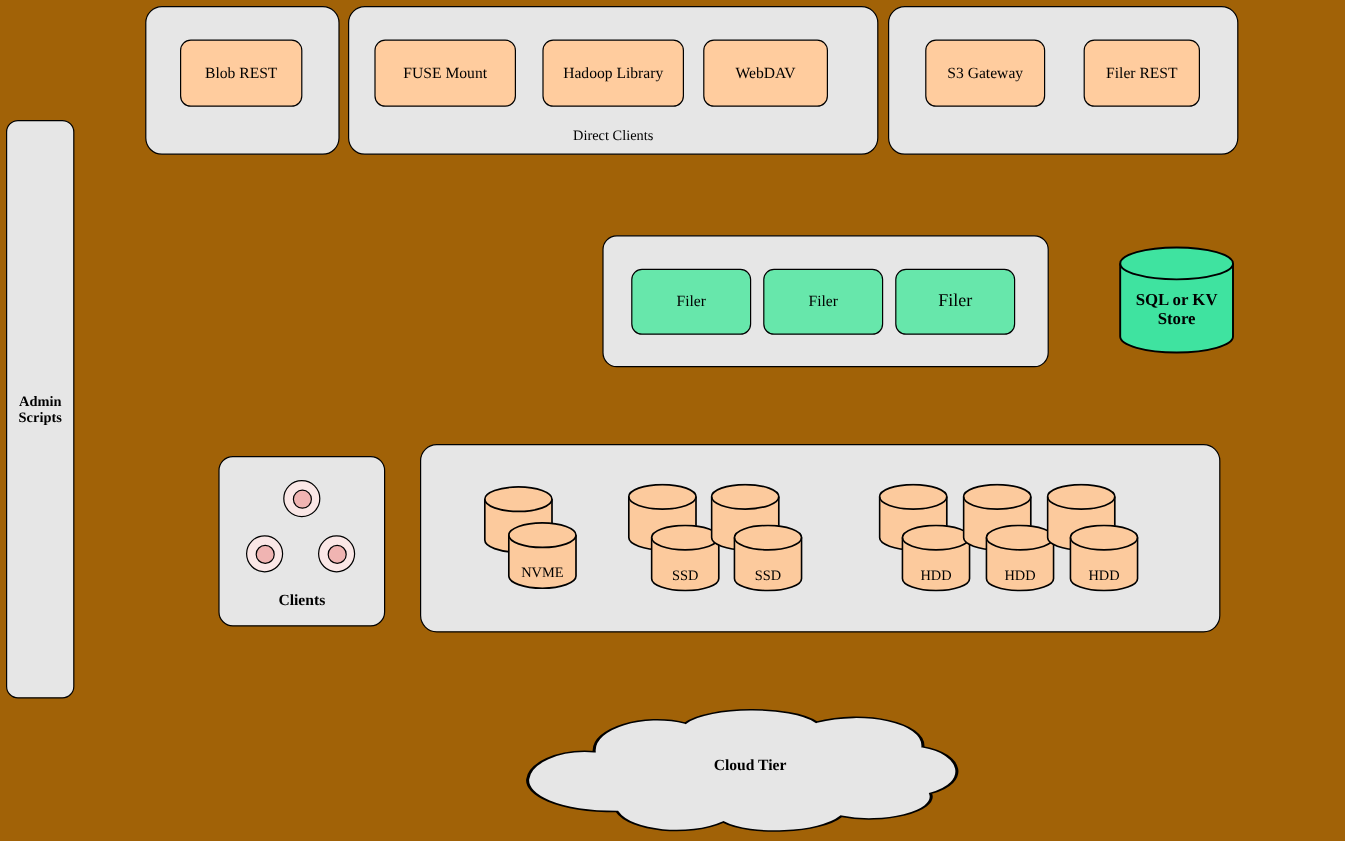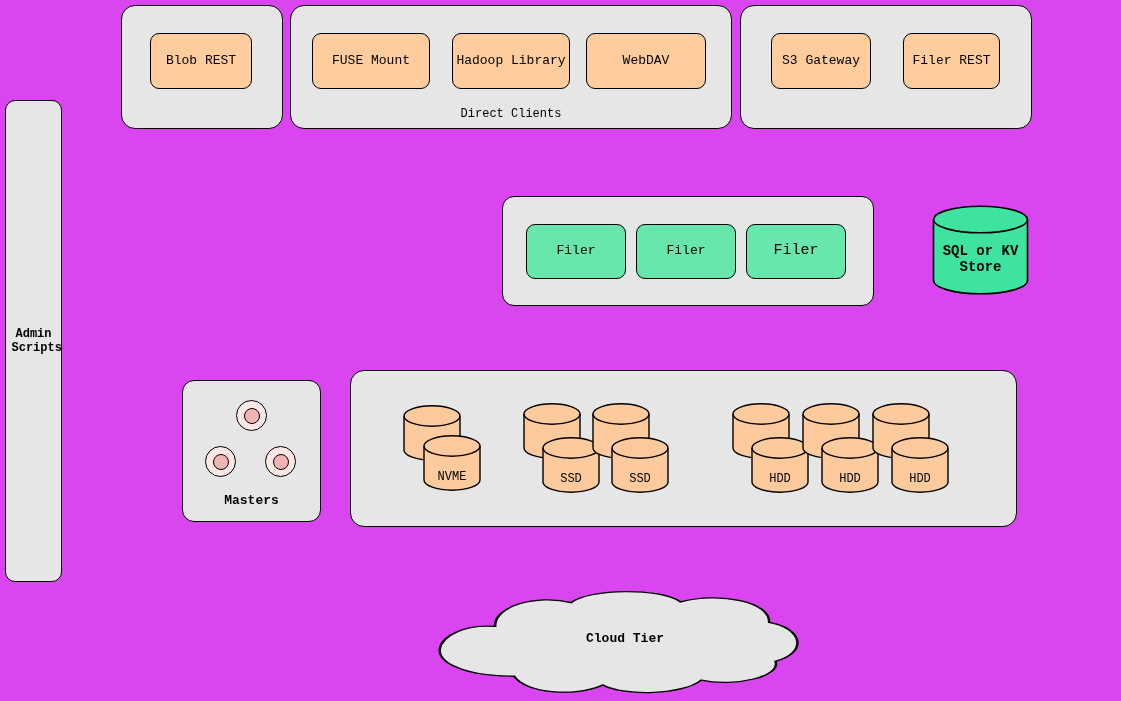--- a/index.html
+++ b/index.html
@@ -1,18 +1,18 @@
 <!DOCTYPE html>
 <html><head>
 <meta charset="utf-8">
 <style>
   html,body{margin:0;padding:0;background:#000;}
   .stage{
-    position:relative;width:1121px;height:701px;background:#d946ef;
-    font-family:Liberation Mono, monospace;color:#000;overflow:hidden;
+    position:relative;width:1121px;height:701px;background:#a16207;
+    font-family:Liberation Serif, serif;color:#000;overflow:hidden;
   }
   .container{
     position:absolute;background:#e6e6e6;border:1px solid #000;border-radius:14px;
   }
   .node{
     position:absolute;display:flex;align-items:center;justify-content:center;
     border:1.6px solid #000;border-radius:9px;font-size:13px;text-align:center;
     line-height:1.25;padding:2px;box-sizing:border-box;
   }
   .client-node{background:#ffcc9e;}
@@ -66,21 +66,21 @@
     </div>
   </div>
 
   <div class="container" style="left:290px;top:5px;width:440px;height:122px;">
     <div class="node client-node" style="left:161px;top:27px;width:118px;height:56px;">
       <span>Hadoop Library</span>
     </div>
     <div class="node client-node" style="left:21px;top:27px;width:118px;height:56px;">
       <span>FUSE Mount</span>
     </div>
-    <div class="node client-node" style="left:295px;top:27px;width:120px;height:56px;">
+    <div class="node client-node" style="left:295px;top:27px;width:104px;height:56px;">
       <span>WebDAV</span>
     </div>
     <div class="caption" style="bottom:7px;">Direct Clients</div>
   </div>
 
   <div class="container" style="left:740px;top:5px;width:290px;height:122px;">
     <div class="node client-node" style="left:30px;top:27px;width:100px;height:56px;">
       <span>S3 Gateway</span>
     </div>
     <div class="node client-node" style="left:162px;top:27px;width:97px;height:56px;">
@@ -115,21 +115,21 @@
   <div class="container" style="left:182px;top:380px;width:137px;height:140px;border-radius:12px;">
     <div class="master-circle" style="left:53px;top:19px;">
       <div class="inner"></div>
     </div>
     <div class="master-circle" style="left:22px;top:65px;">
       <div class="inner"></div>
     </div>
     <div class="master-circle" style="left:82px;top:65px;">
       <div class="inner"></div>
     </div>
-    <div class="caption caption-bold" style="bottom:13px;">Masters</div>
+    <div class="caption caption-bold" style="bottom:13px;">Clients</div>
   </div>
 
   <div class="container" style="left:350px;top:370px;width:665px;height:155px;">
 
     <div class="disk" style="left:52px;top:34px;">
       <svg width="58" height="56" viewBox="0 0 58 56">
         <path d="M1,11 C1,5.4 13.5,0.8 29,0.8 C44.5,0.8 57,5.4 57,11 L57,45 C57,50.6 44.5,55.2 29,55.2 C13.5,55.2 1,50.6 1,45 Z" fill="#fcca9d" stroke="#000" stroke-width="1.4"></path>
         <path d="M1,11 C1,16.6 13.5,21.2 29,21.2 C44.5,21.2 57,16.6 57,11" fill="none" stroke="#000" stroke-width="1.4"></path>
       </svg>
     </div>

